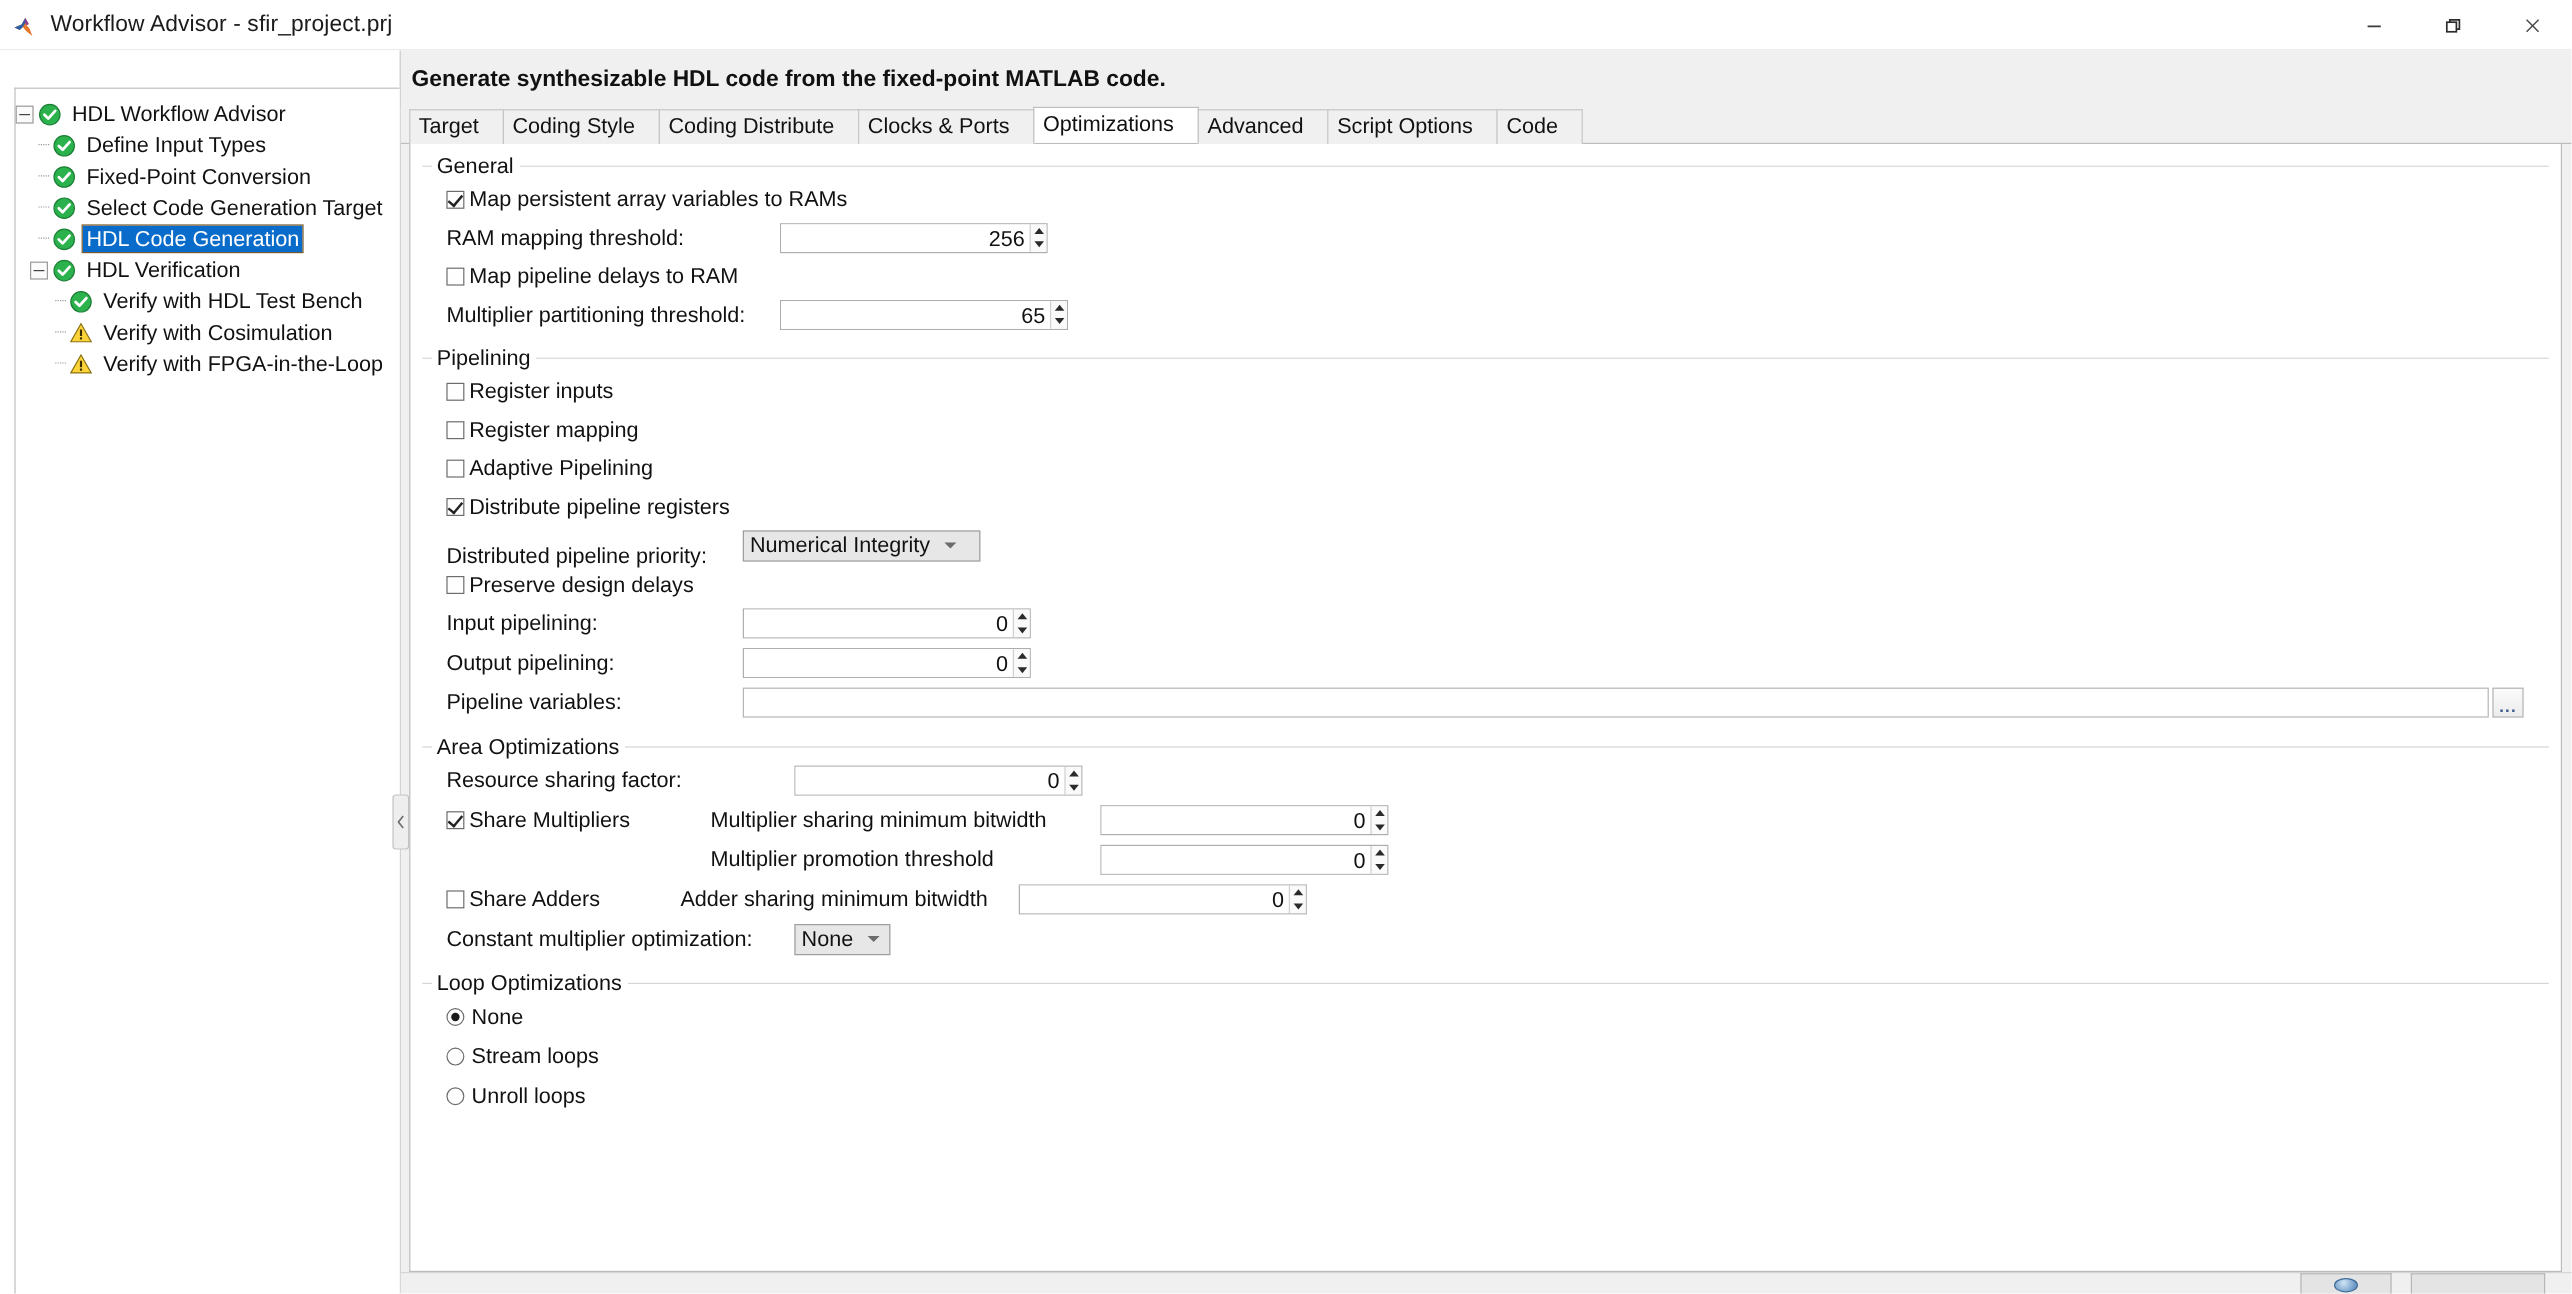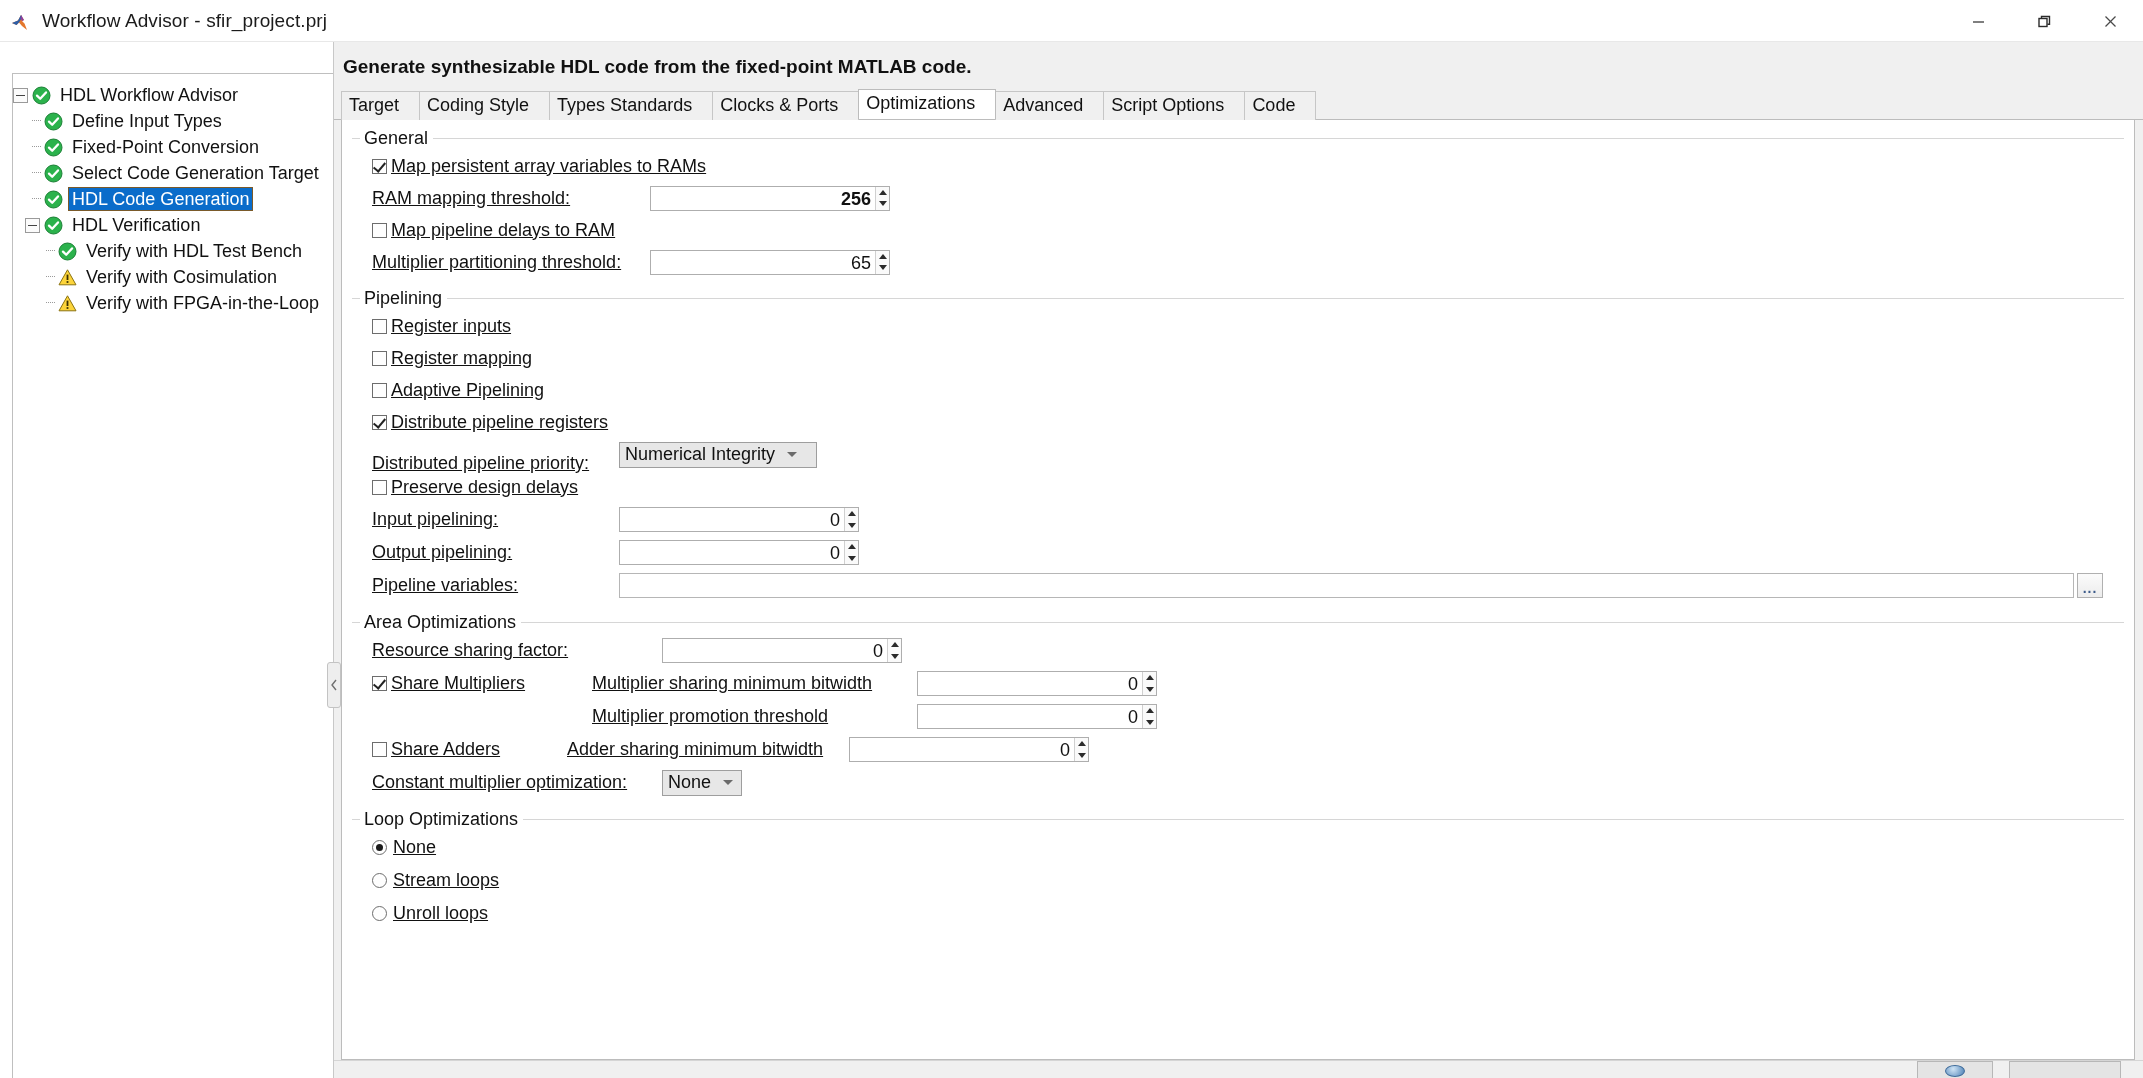--- a/index.html
+++ b/index.html
@@ -209,21 +209,20 @@
     display: flex;
     align-items: center;
     height: 32px;
   }
   .row.tall { height: 33px; }
 
   .lbl {
     font-size: 18px;
     color: #111;
     white-space: nowrap;
-    text-decoration: underline;
   }
 
   
   .cb {
     width: 15px; height: 15px;
     border: 1px solid #6d6d6d;
     background: #fefefe;
     flex: 0 0 15px;
     margin-right: 2px;
     position: relative;
@@ -536,42 +535,42 @@
     </div>
   </div>
 
   <div id="content">
 
     <div id="content-header">Generate synthesizable HDL code from the fixed-point MATLAB code.</div>
 
     <div id="tabbar">
       <div class="tab">Target</div>
       <div class="tab">Coding Style</div>
-      <div class="tab">Types Standards</div>
+      <div class="tab">Coding Distribute</div>
       <div class="tab">Clocks &amp; Ports</div>
       <div class="tab active">Optimizations</div>
       <div class="tab">Advanced</div>
       <div class="tab">Script Options</div>
       <div class="tab">Code</div>
     </div>
 
     <div id="panel-body">
 
       <fieldset class="group">
         <legend>General</legend>
         <div class="group-inner">
           <div class="row">
             <div class="cb-label">
               <span class="cb checked"></span>
               <span class="lbl">Map persistent array variables to RAMs</span>
             </div>
           </div>
           <div class="row">
             <span class="lbl" style="width:278px;">RAM mapping threshold:</span>
-            <div class="spin" style="width:240px;font-weight:bold;">
+            <div class="spin" style="width:223px;">
               <span class="val">256</span>
               <span class="arrows">
                   <span class="up"></span>
                   <span class="dn"></span>
                 </span>
             </div>
           </div>
           <div class="row">
             <div class="cb-label">
               <span class="cb"></span>

